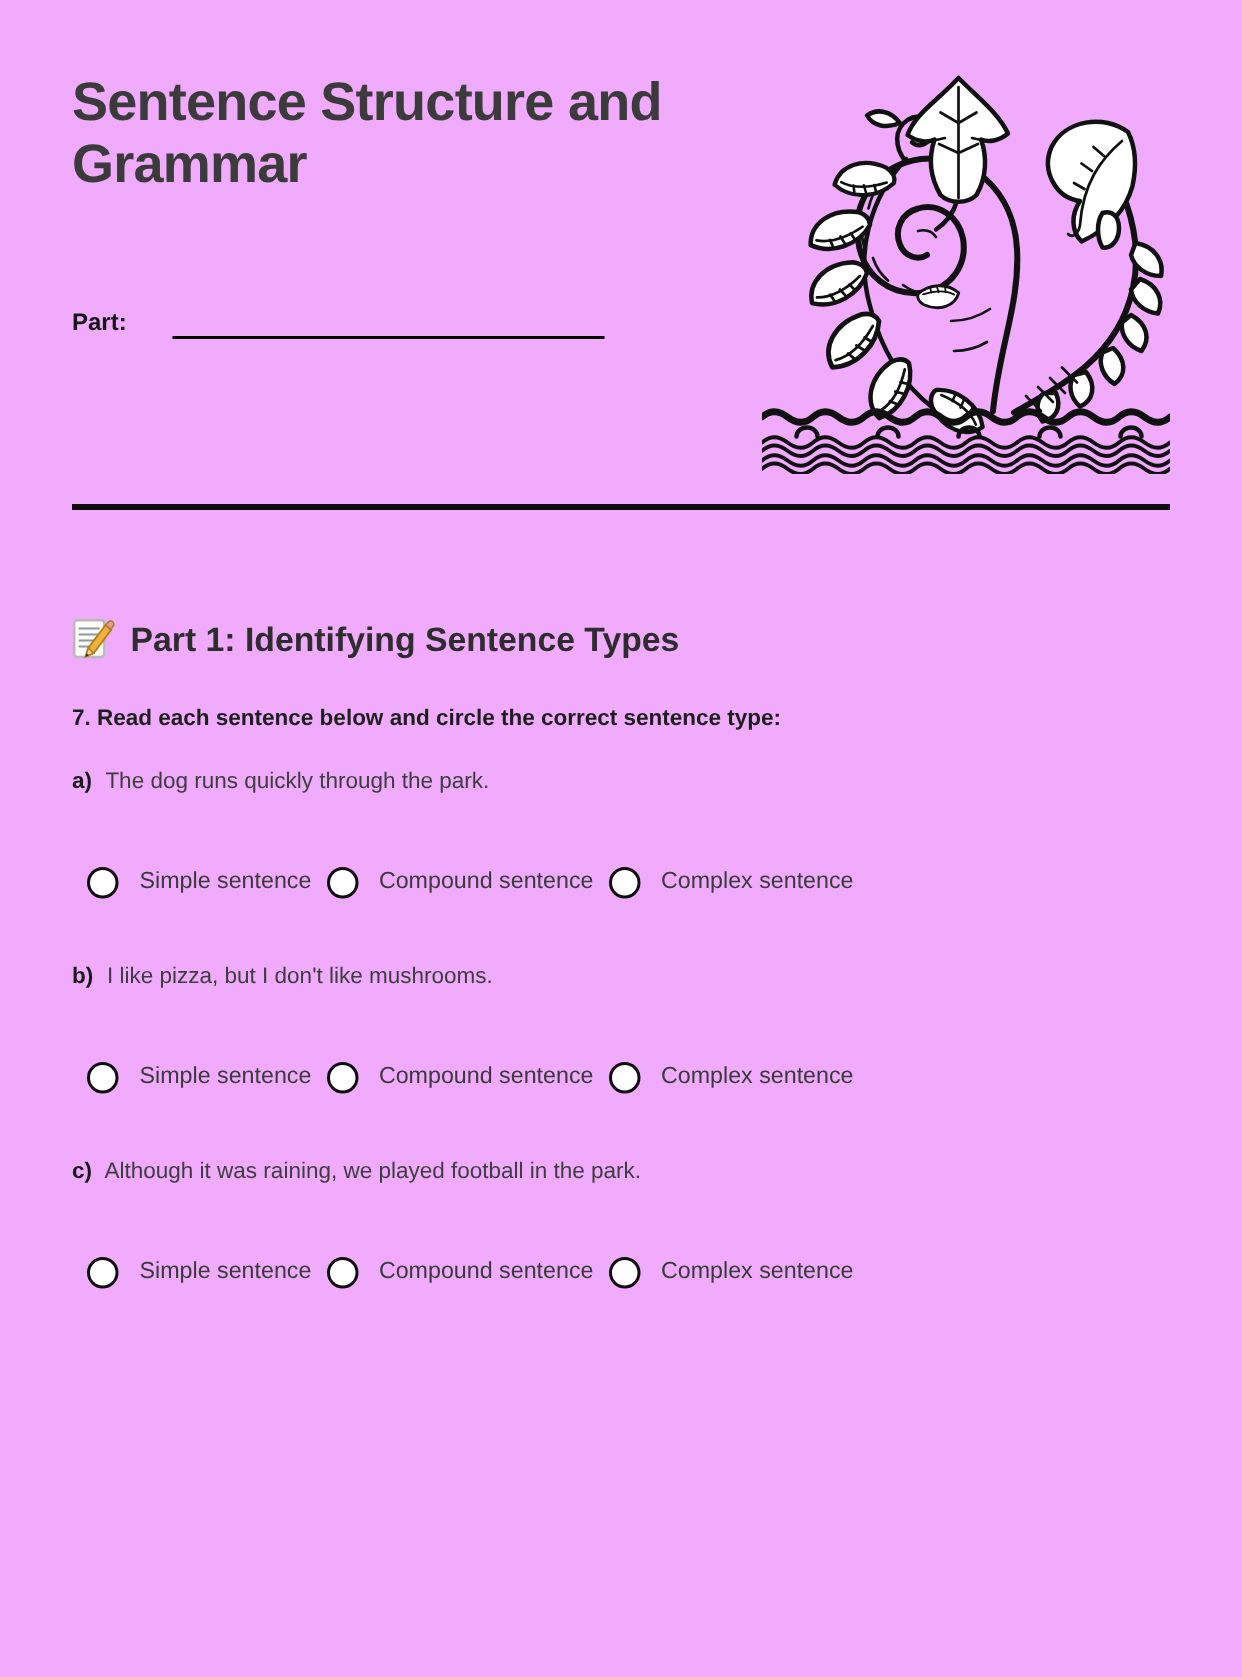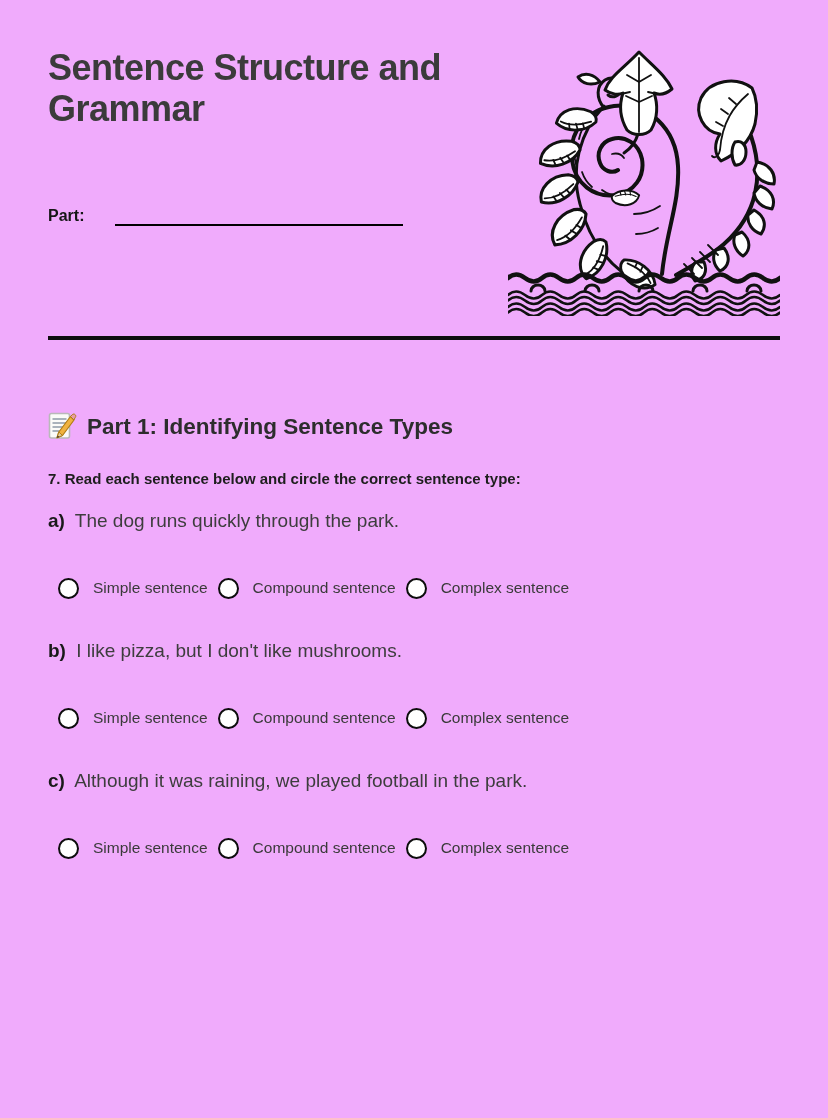--- a/index.html
+++ b/index.html
@@ -58,21 +58,21 @@
     font-size:22.5px;font-weight:700;color:#2d2d2d;line-height:31px;
   }
   .memo-icon{width:29px;height:29px;flex:0 0 auto;}
   .instruction{
     margin:28px 0 0;
     font-size:15px;font-weight:700;color:#1e1e1e;line-height:18px;
   }
   .question{display:flex;flex-direction:column;margin-top:24px;}
   .sentence{
     margin:0 0 46px;
-    font-size:19px;color:#3d3d3d;line-height:18px;
+    font-size:15px;color:#3d3d3d;line-height:18px;
   }
   .qlabel{font-weight:700;color:#191919;margin-right:5px;}
   .options{display:flex;flex-direction:row;}
   .option-row{
     display:flex;align-items:center;
     height:24px;margin:0 0 18px 10px;
   }
   .radio{
     width:17px;height:17px;flex:0 0 auto;
     border:2.6px solid #0d0d0d;border-radius:50%;

